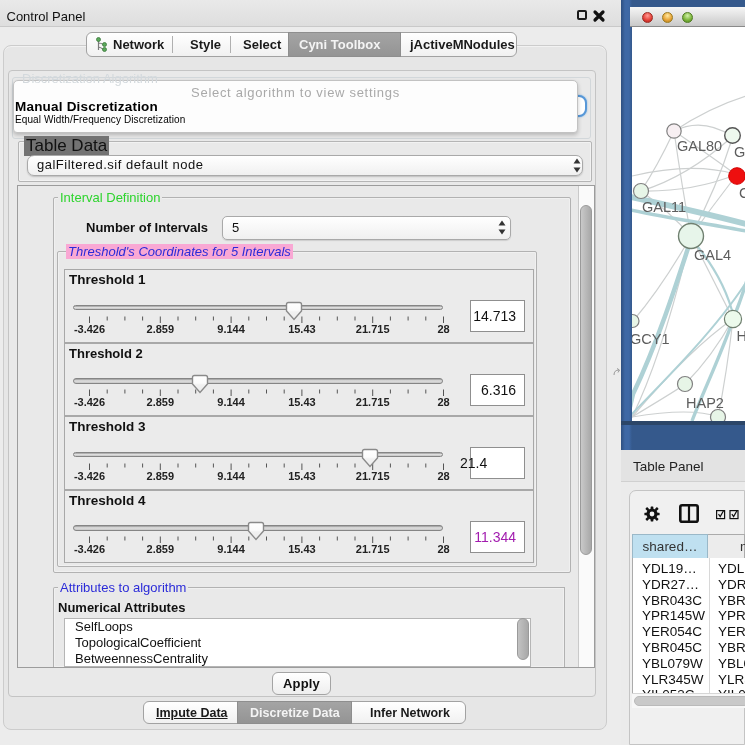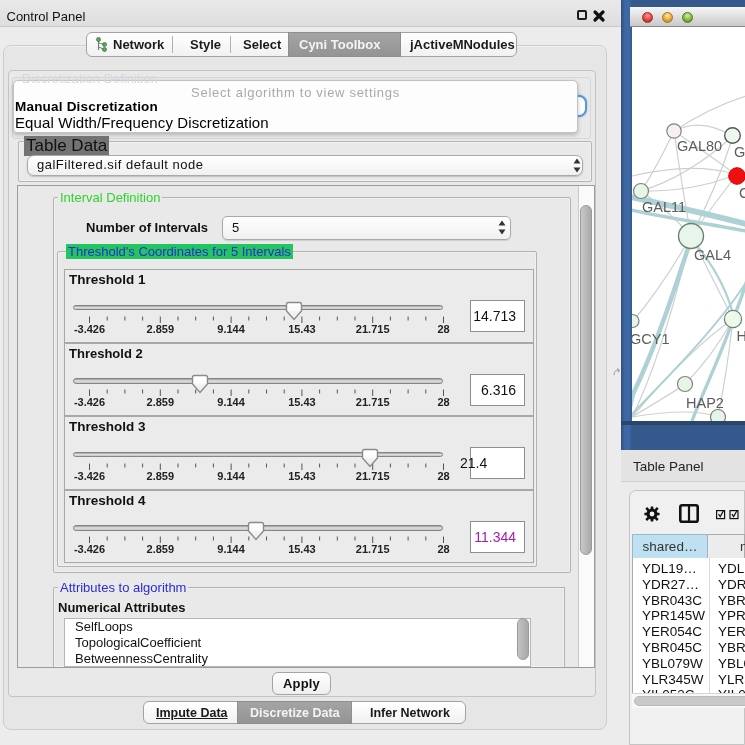--- a/index.html
+++ b/index.html
@@ -36,28 +36,28 @@
     <circle cx="9.5" cy="13.5" r="2.0" fill="#5aa85a" stroke="#3c7a3c" stroke-width="0.8"></circle>
   </svg>
   <div class="abs" style="left:27px;top:5px;font-size:13px;font-weight:bold;color:#1a1a1a;">Network</div>
   <div class="abs" style="left:104px;top:5px;font-size:13px;font-weight:bold;color:#1a1a1a;">Style</div>
   <div class="abs" style="left:157px;top:5px;font-size:13px;font-weight:bold;color:#1a1a1a;text-align:right;">Select</div>
   <div class="abs" style="left:213px;top:5px;font-size:13px;font-weight:bold;color:#f4f4f4;">Cyni Toolbox</div>
   <div class="abs" style="left:324px;top:5px;font-size:13px;font-weight:bold;color:#1a1a1a;">jActiveMNodules</div>
 </div>
 
 <div class="abs" style="left:12px;top:77px;width:579px;height:62px;border:1px solid #d2d7da;border-radius:3px;"></div>
-<div class="abs" style="left:20px;top:71px;padding:0 2px;font-size:13px;color:#d3d9dd;z-index:5;">Discretization Definition</div>
+<div class="abs" style="left:20px;top:71px;padding:0 2px;font-size:13px;color:#d3d9dd;z-index:5;">Discretization Algorithm</div>
 
 <div class="abs" style="left:30px;top:95px;width:557px;height:22px;background:#ffffff;border:2px solid #5898d8;border-radius:8px;box-shadow:0 0 2px #7ab0e0;"></div>
 
 <div class="abs" style="left:13px;top:80px;width:565px;height:53px;background:#fdfdfd;border:1px solid #c2c2c2;border-radius:5px 5px 4px 4px;box-shadow:0 2px 4px rgba(0,0,0,0.22);"></div>
 <div class="abs" style="left:13px;top:85px;width:565px;text-align:center;font-size:13px;letter-spacing:0.7px;color:#a9a9a9;">Select algorithm to view settings</div>
 <div class="abs" style="left:15px;top:99px;font-size:13.5px;font-weight:bold;letter-spacing:0.2px;color:#000;">Manual Discretization</div>
-<div class="abs" style="left:15px;top:114px;font-size:15px;letter-spacing:0.1px;color:#000;">Equal Width/Frequency Discretization</div>
+<div class="abs" style="left:15px;top:114px;font-size:10px;letter-spacing:0.1px;color:#000;">Equal Width/Frequency Discretization</div>
 
 <div class="abs" style="left:18px;top:141px;width:574px;height:41px;border:1px solid #b5b5b5;border-radius:2px;box-shadow:inset 0 0 0 1px #f2f2f2;"></div>
 <div class="abs" style="left:24px;top:136px;background:#737373;padding:0 2px;font-size:17px;color:#111;">Table Data</div>
 <div class="abs" style="left:27px;top:154.5px;width:556px;height:21.5px;background:linear-gradient(#ffffff,#f0f0f0);border:1px solid #a9a9a9;border-radius:7px;box-shadow:0 1px 1.5px rgba(0,0,0,0.18);"></div>
 <div class="abs" style="left:37px;top:157px;font-size:13px;letter-spacing:0.5px;color:#111;">galFiltered.sif default node</div>
 <svg class="abs" style="left:571px;top:157px;" width="12" height="17" viewBox="0 0 12 17">
   <path d="M6 1.5 L9.5 6.5 L2.5 6.5 Z" fill="#333"></path>
   <path d="M6 15.5 L9.5 10.5 L2.5 10.5 Z" fill="#333"></path>
 </svg>
 
@@ -70,21 +70,21 @@
 <div class="abs" style="left:58px;top:190px;background:#e9e9e9;padding:0 2px;font-size:13px;color:#2dd42d;">Interval Definition</div>
 <div class="abs" style="left:86px;top:220px;font-size:13px;font-weight:bold;color:#111;">Number of Intervals</div>
 <div class="abs" style="left:222px;top:216px;width:289px;height:24px;background:linear-gradient(#ffffff,#f0f0f0);border:1px solid #a9a9a9;border-radius:5px;box-shadow:0 1px 1px rgba(0,0,0,0.12);"></div>
 <div class="abs" style="left:232px;top:220px;font-size:13px;color:#111;">5</div>
 <svg class="abs" style="left:496px;top:219px;" width="12" height="17" viewBox="0 0 12 17">
   <path d="M6 1.5 L9.5 6.5 L2.5 6.5 Z" fill="#333"></path>
   <path d="M6 15.5 L9.5 10.5 L2.5 10.5 Z" fill="#333"></path>
 </svg>
 
 <div class="abs" style="left:57px;top:251px;width:480px;height:316px;border:1px solid #b2b2b2;border-radius:2px;box-shadow:inset 0 0 0 1px #f0f0f0;"></div>
-<div class="abs" style="left:66px;top:244px;background:#22c55e;padding:0 2px;font-size:13px;color:#2b2bd8;">Threshold's Coordinates for 5 Intervals</div>
+<div class="abs" style="left:66px;top:244px;background:#f9a8d4;padding:0 2px;font-size:13px;color:#2b2bd8;font-style:italic;">Threshold's Coordinates for 5 Intervals</div>
 
 <div id="panels">
     <div class="abs" style="left:64px;top:269px;width:470px;height:73.5px;background:#ebebeb;border:1px solid #a8a8a8;"></div>
     <div class="abs" style="left:69px;top:272px;font-size:13.5px;font-weight:bold;color:#111;">Threshold 1</div>
     <div class="abs" style="left:73px;top:304.5px;width:370px;height:5.5px;background:linear-gradient(#969696,#e0e0e0 45%,#c6c6c6);border:1px solid #858585;border-radius:3px;"></div>
     <svg class="abs" style="left:0;top:315.5px;" width="540" height="9" viewBox="0 0 540 9">
       <line x1="89.5" y1="0.5" x2="89.5" y2="7" stroke="#555" stroke-width="1"></line>
       <line x1="107.2" y1="0.5" x2="107.2" y2="4.5" stroke="#555" stroke-width="1"></line>
       <line x1="124.9" y1="0.5" x2="124.9" y2="4.5" stroke="#555" stroke-width="1"></line>
       <line x1="142.6" y1="0.5" x2="142.6" y2="4.5" stroke="#555" stroke-width="1"></line>

